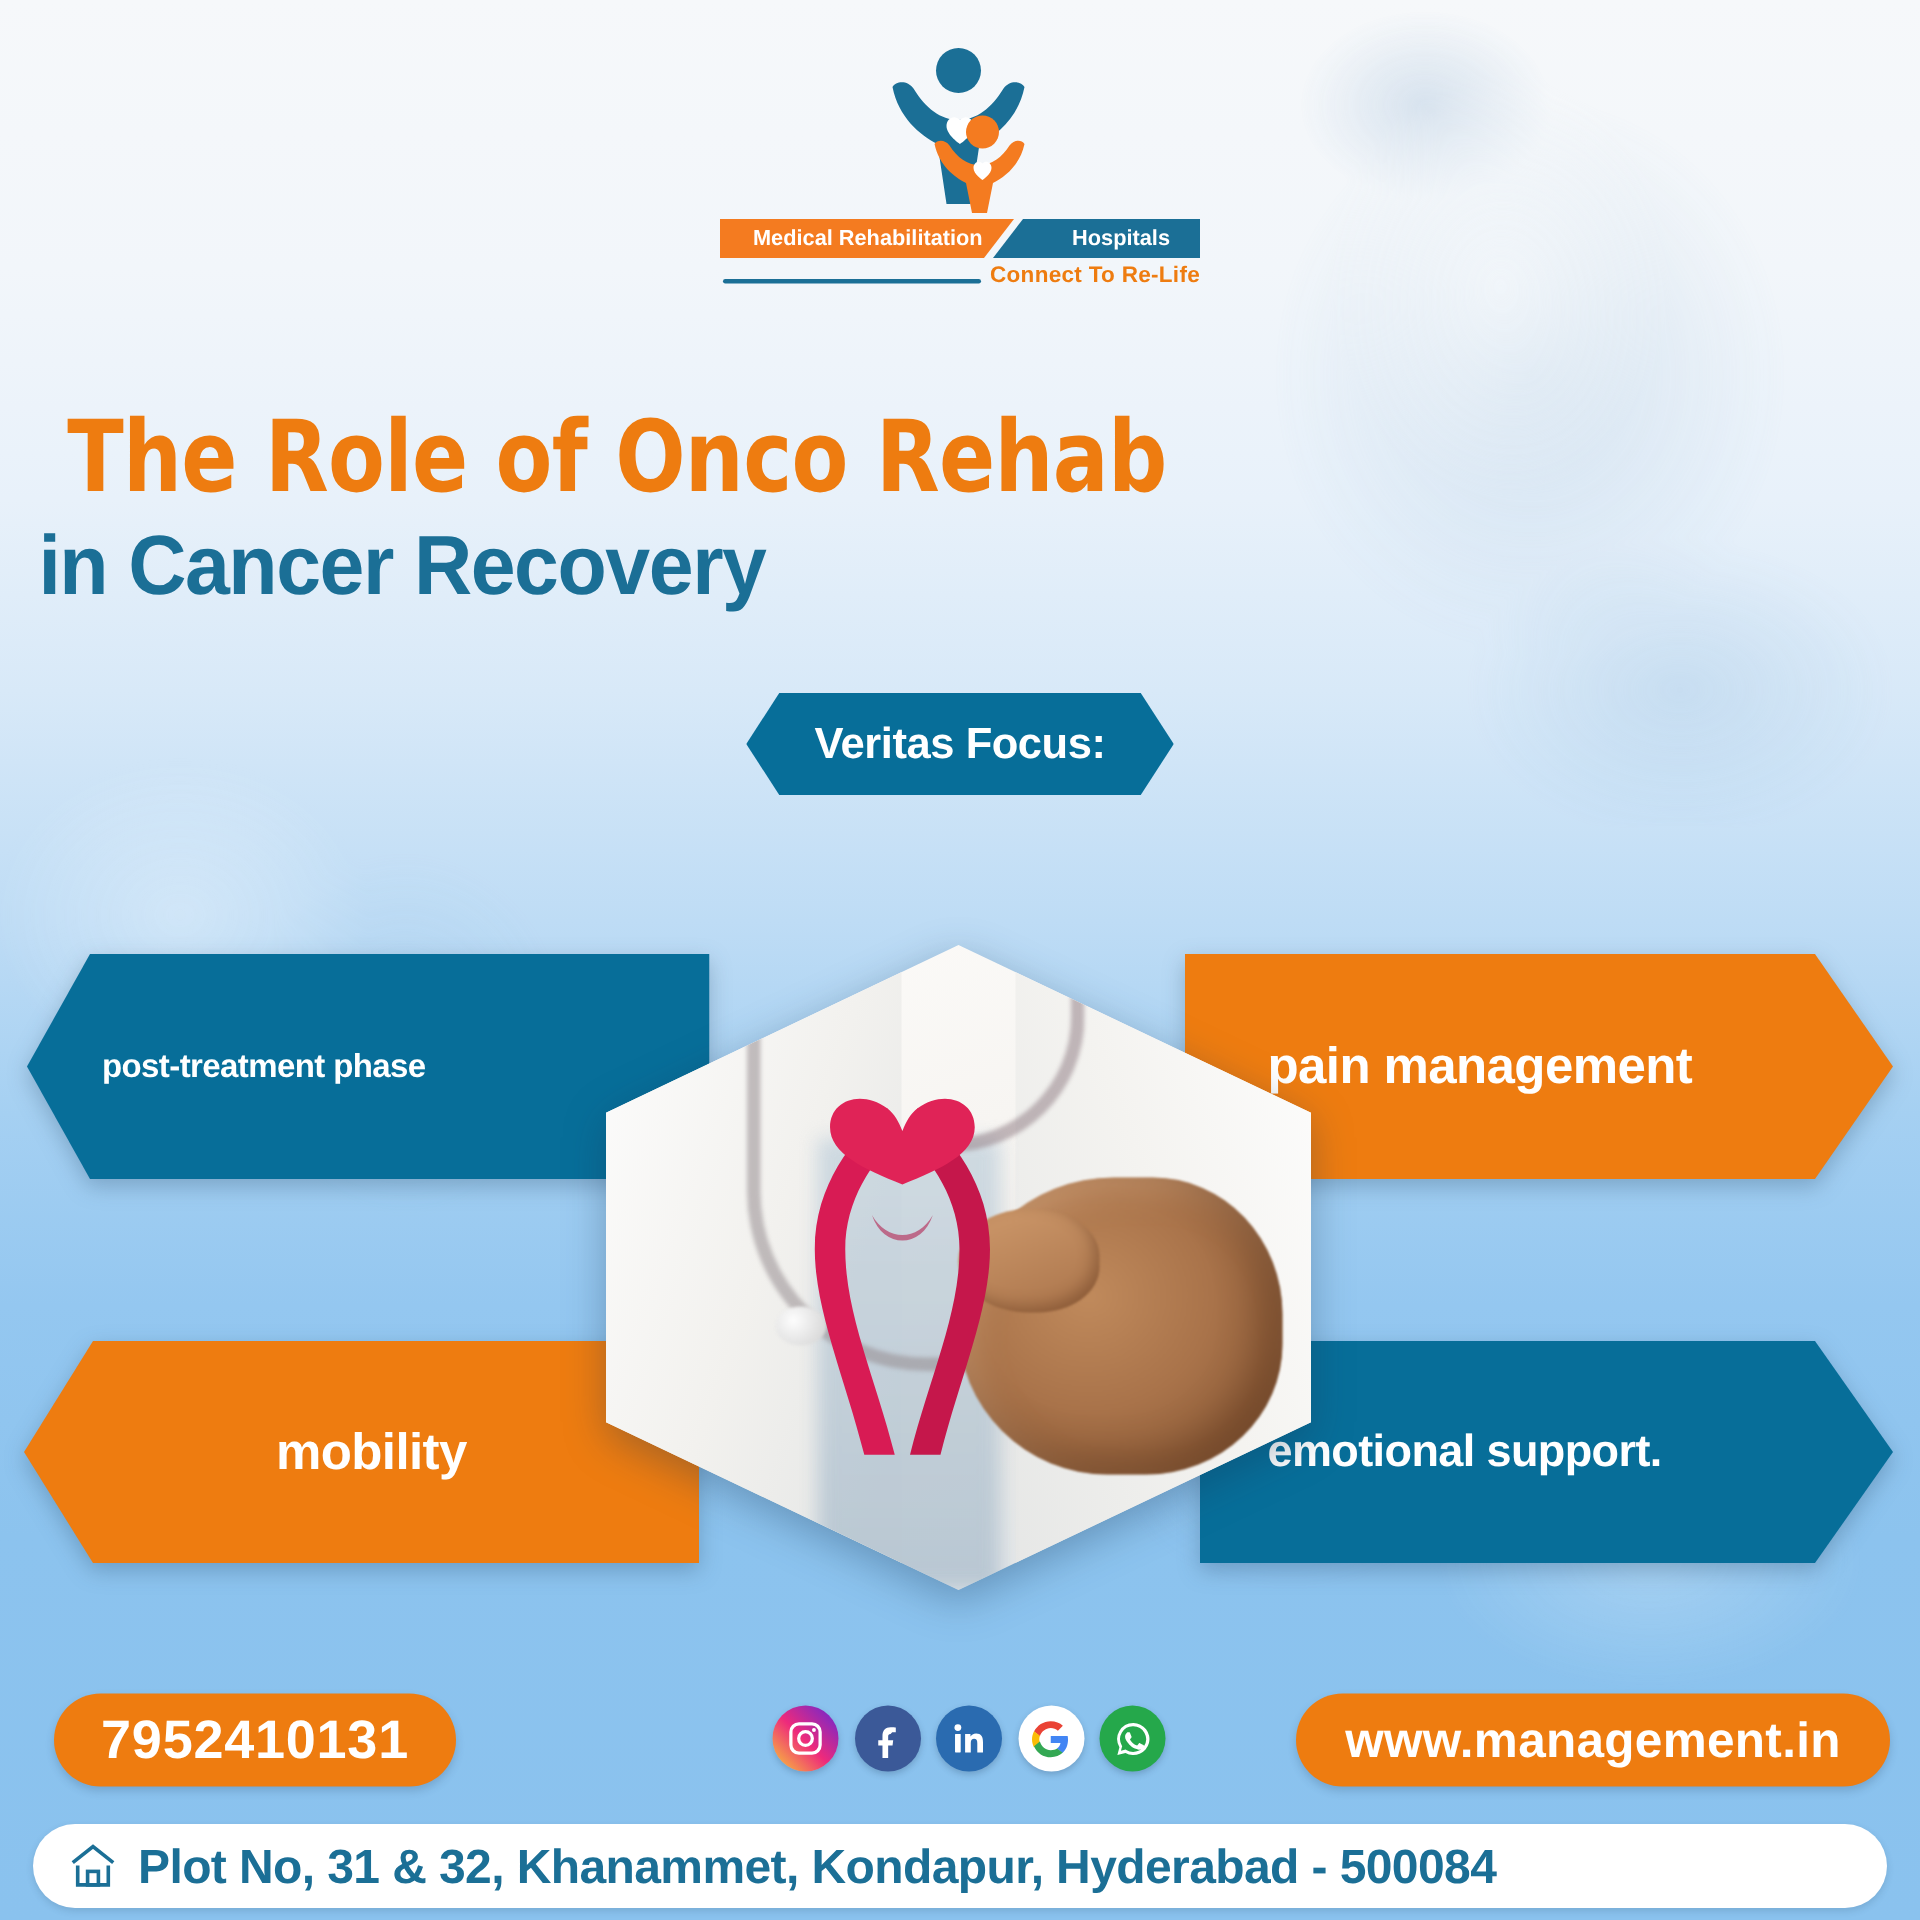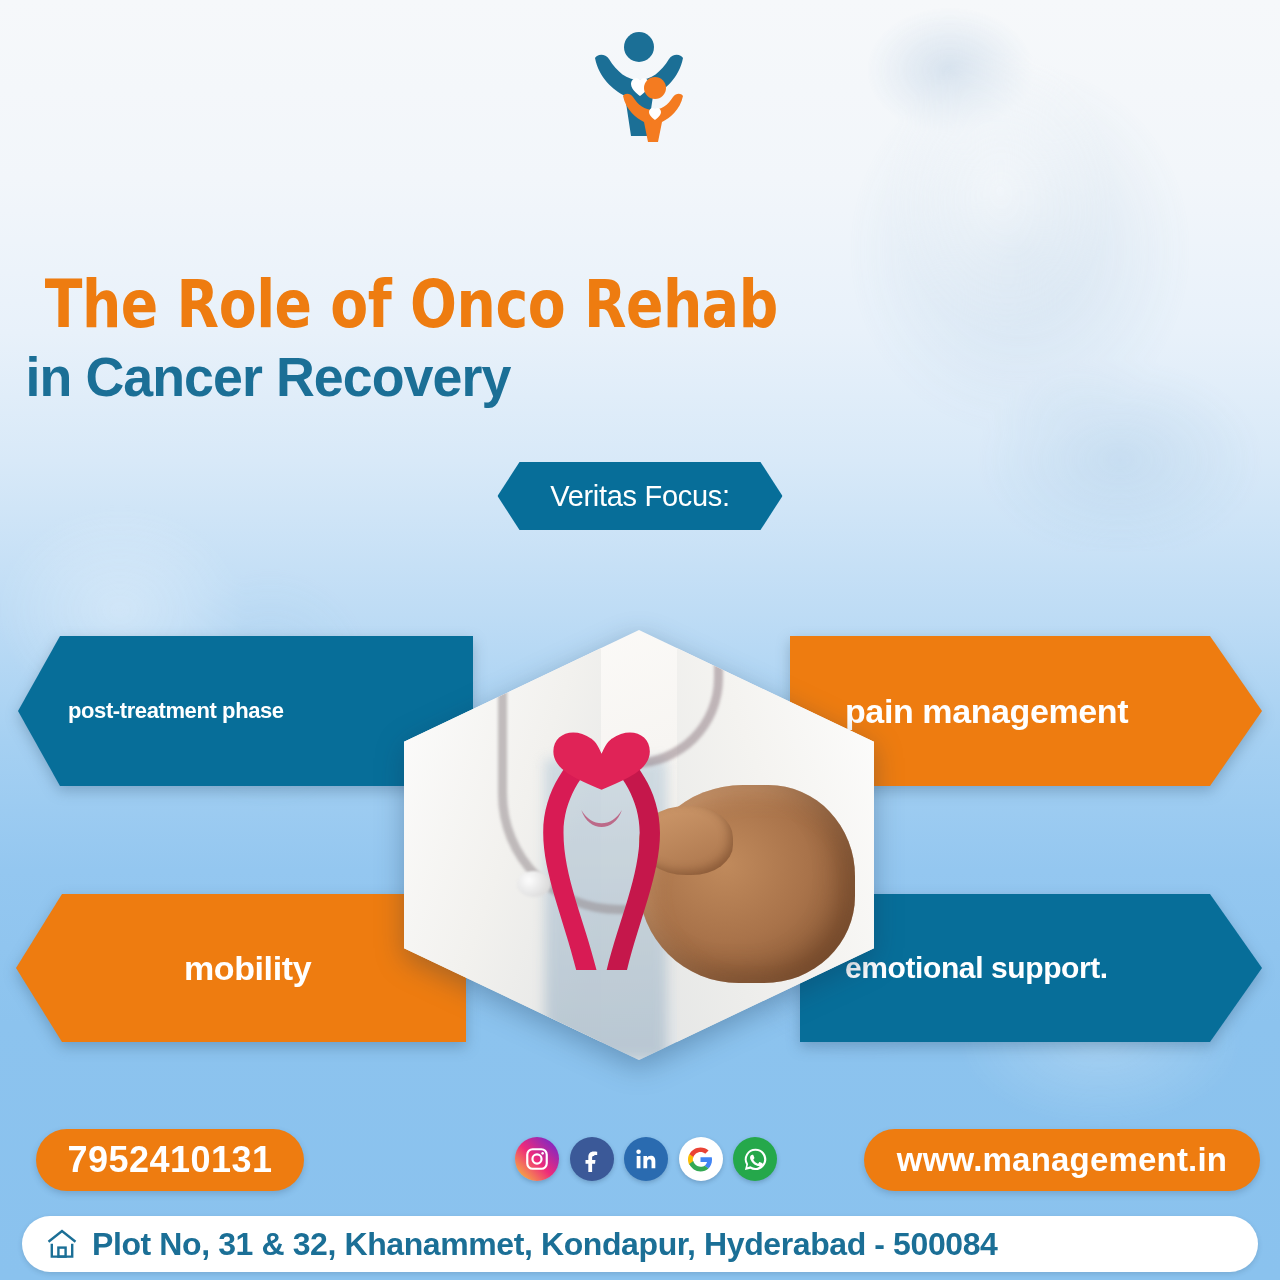--- a/index.html
+++ b/index.html
@@ -97,21 +97,21 @@
   }
 
   
   .focus{
     position:absolute;left:50%;transform:translateX(-50%);top:462px;
     width:285px;height:68px;
   }
   .focus svg{position:absolute;inset:0;}
   .focus span{
     position:absolute;inset:0;display:flex;align-items:center;justify-content:center;
-    color:#fff;font-size:29px;font-weight:400;letter-spacing:-.3px;
+    color:#fff;font-size:29px;font-weight:700;letter-spacing:-.3px;
   }
 
   
   .banner{position:absolute;}
   .banner svg{position:absolute;inset:0;filter:drop-shadow(0 5px 7px rgba(30,60,90,.28));}
   .banner .lbl{
     position:absolute;inset:0;display:flex;align-items:center;
     color:#fff;font-weight:700;letter-spacing:-.4px;white-space:nowrap;
   }
   #banner-post   {left:18px;  top:636px; width:455px; height:150px;}
@@ -211,21 +211,33 @@
       <path d="M8 28 C10 24 18 23 22 29 C30 42 40 50 52 50 C64 50 74 42 82 29 C86 23 94 24 96 28
                C92 48 78 60 66 66 L60 106 L44 106 L38 66 C26 60 12 48 8 28 Z" fill="#1b6f96"></path>
       <path d="M44 54 C44 49 49 46 53 50 C57 46 62 49 62 54 C62 60 53 66 53 66 C53 66 44 60 44 54 Z" fill="#ffffff"></path>
       <circle cx="68" cy="58" r="11" fill="#f47b20"></circle>
       <path d="M36 66 C38 63 43 63 46 67 C51 75 58 80 66 80 C74 80 81 75 86 67 C89 63 94 63 96 66
                C93 80 83 88 75 92 L71 112 L61 112 L57 92 C49 88 39 80 36 66 Z" fill="#f47b20"></path>
       <path d="M62 82 C62 78.5 65.5 76.5 68 79 C70.5 76.5 74 78.5 74 82 C74 86 68 90 68 90 C68 90 62 86 62 82 Z" fill="#ffffff"></path>
     </svg>
 
 
-
+    <div class="tagbar">
+      <svg viewBox="0 0 320 26" preserveAspectRatio="none">
+        <polygon points="0,0 196,0 176,26 0,26" fill="#f47b20"></polygon>
+        <polygon points="202,0 320,0 320,26 182,26" fill="#1b6f96"></polygon>
+      </svg>
+      <div class="tag-left-txt">Medical Rehabilitation</div>
+      <div class="tag-right-txt">Hospitals</div>
+    </div>
+
+    <div class="connect-row">
+      <div class="connect-rule"></div>
+      <div class="connect-txt">Connect To Re-Life</div>
+    </div>
   </div>
 
   <div class="headline">
     <div class="hl1">The Role of Onco Rehab</div>
     <div class="hl2">in Cancer Recovery</div>
   </div>
 
   <div class="focus">
     <svg viewBox="0 0 285 68" preserveAspectRatio="none">
       <polygon points="22,0 263,0 285,34 263,68 22,68 0,34" fill="#076e99"></polygon>

